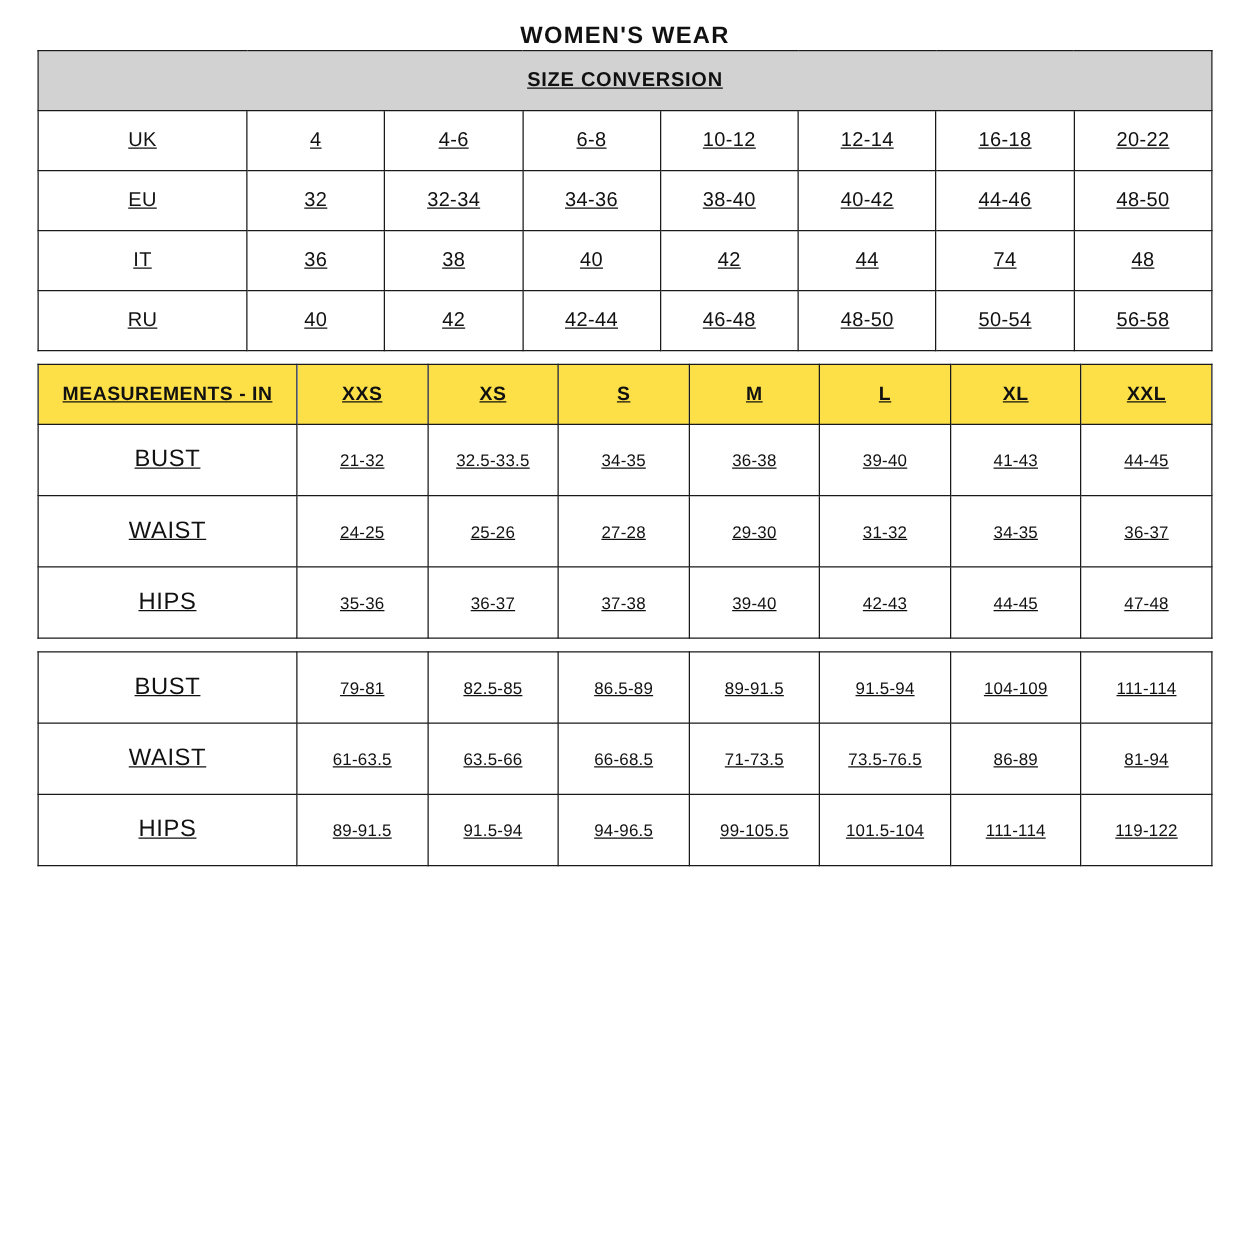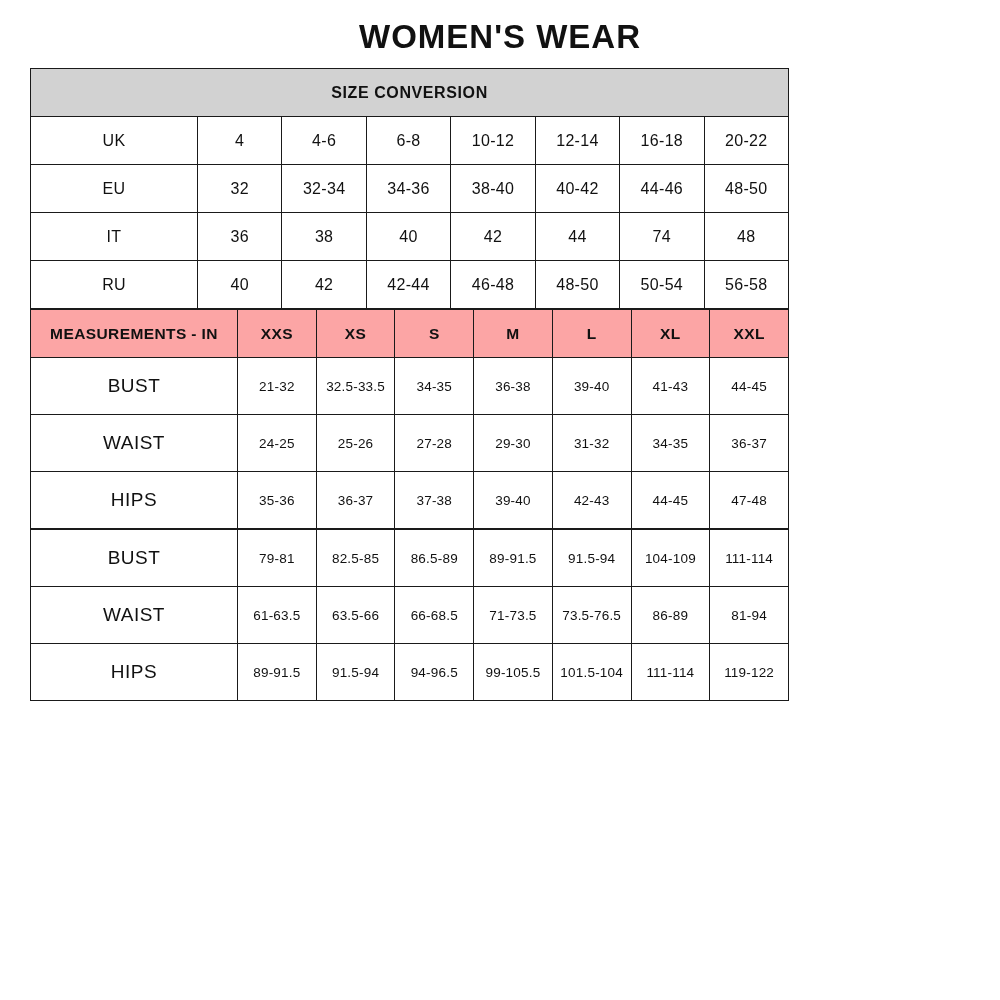--- a/index.html
+++ b/index.html
@@ -11,30 +11,32 @@
     font-family: "Liberation Sans", sans-serif;
     color: #111111;
   }
   .page {
     width: 940px;
     margin: 0 auto;
     padding-top: 12px;
   }
   h1.title {
     text-align: center;
-    font-size: 33px;
+    font-size: 19px;
     font-weight: 700;
     letter-spacing: 1px;
-    margin: 6px 0 12px 0;
+    margin: 6px 0 0 0;
     color: #111111;
   }
   table.t {
     border-collapse: collapse;
-    width: 759px;
+    width: 940px;
     table-layout: fixed;
+    margin-bottom: 10px;
+    text-decoration: underline;
   }
   table.t td {
     border: 1.5px solid #1a1a1a;
     text-align: center;
     vertical-align: middle;
     padding: 0 4px;
     overflow: hidden;
     white-space: nowrap;
   }
   
@@ -44,21 +46,21 @@
     font-weight: 700;
     font-size: 16px;
     letter-spacing: 0.6px;
     height: 47px;
   }
   table.t1 col.c0 { width: 167px; }
   
   table.t2 col.c0 { width: 207px; }
   table.t2 td { height: 56px; font-size: 13.5px; letter-spacing: 0.2px; }
   table.t2 tr.r-head td {
-    background: #fca5a5;
+    background: #fde047;
     font-weight: 700;
     font-size: 15.5px;
     height: 47px;
     letter-spacing: 0.4px;
   }
   table.t2 td.lab { font-size: 19px; letter-spacing: 0.5px; }
 </style>
 </head>
 <body>
 

